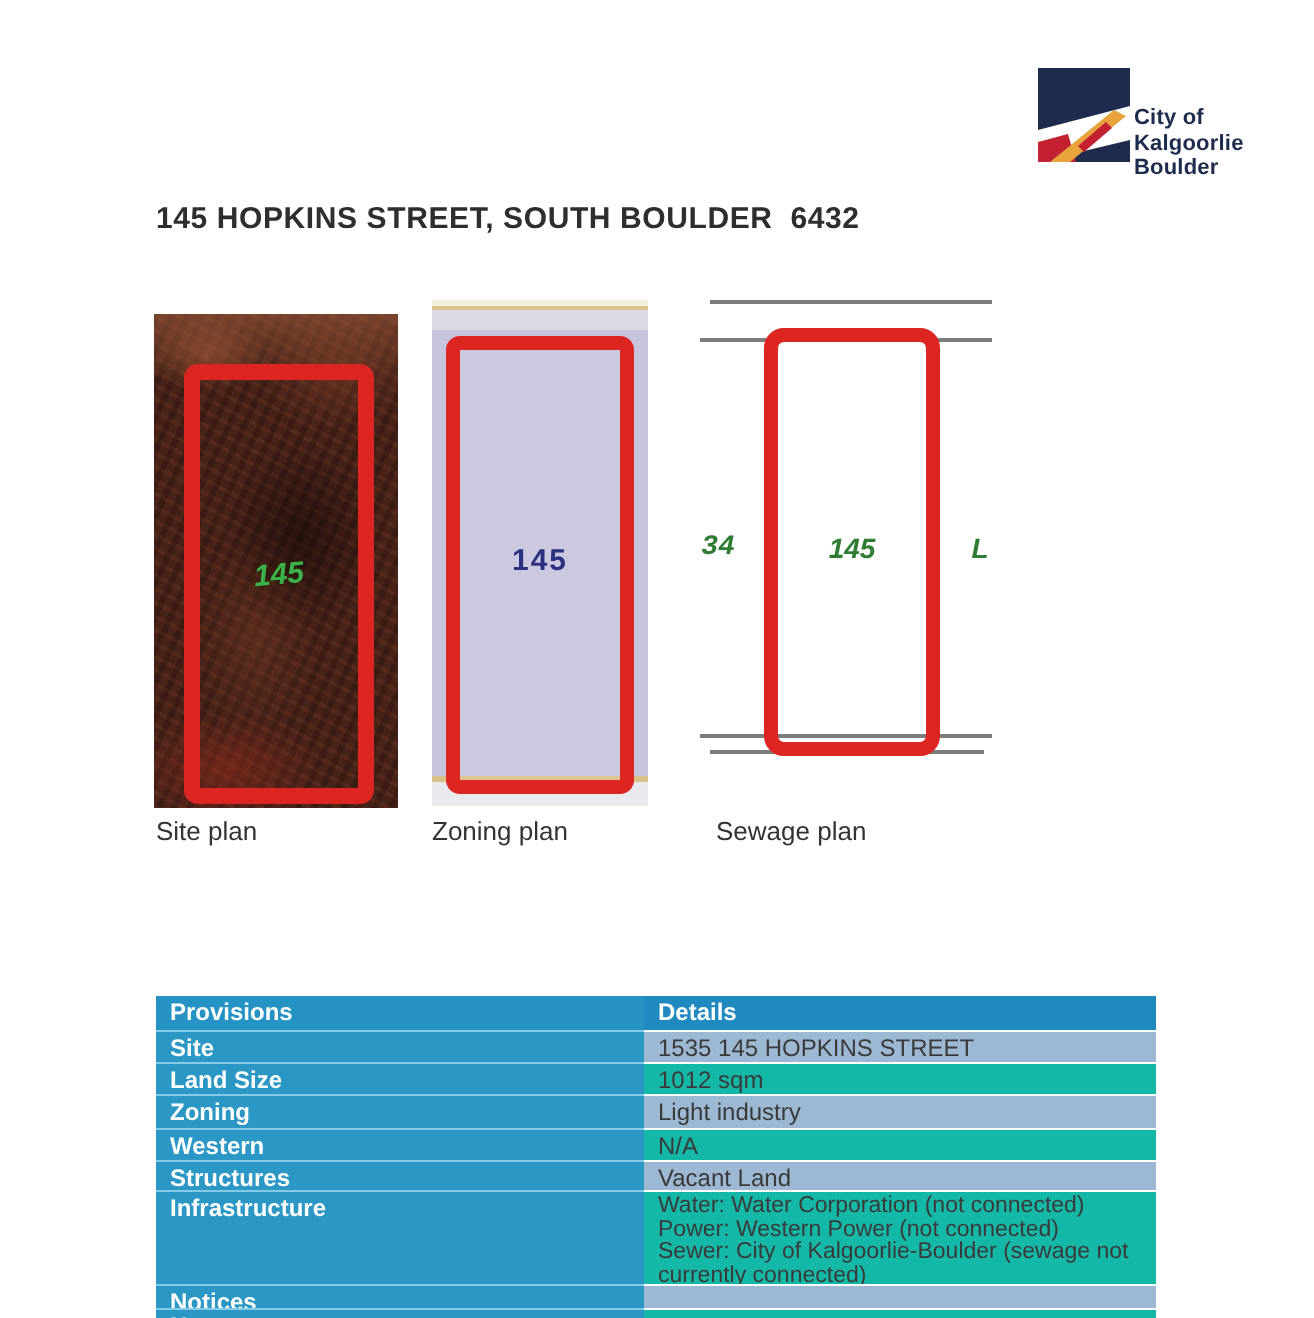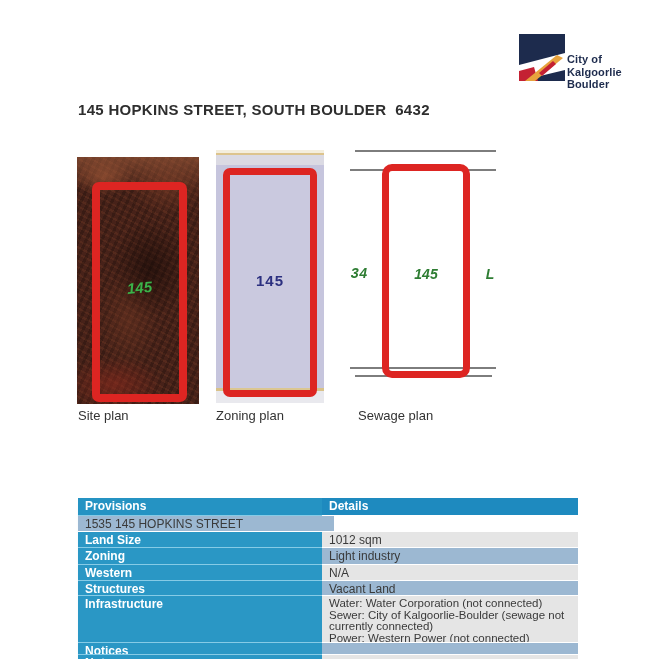--- a/index.html
+++ b/index.html
@@ -86,21 +86,21 @@
     font-weight:700;font-size:12px;padding:1px 0 0 7px;
     border-bottom:1px solid #86cbe6;overflow:hidden;
   }
   .t-val{
     width:256px;box-sizing:border-box;font-size:12px;color:#3a3a3a;
     padding:1px 0 0 7px;border-bottom:1px solid #ffffff;overflow:hidden;
   }
   .t-row.hdr .t-label{background:#2593c3;}
   .t-row.hdr .t-val{background:#1e8abf;color:#fff;font-weight:700;}
   .alt-a{background:#9cb8d2;}
-  .alt-b{background:#e5e5e5;}
+  .alt-b{background:#14b8a6;}
   .h18{height:18px;} .h17{height:17px;} .h16{height:16px;} .h15{height:15px;}
   .h47{height:47px;} .h12{height:12px;text-decoration:underline;}
   .infra-line{font-size:11.5px;line-height:11.6px;color:#3a3a3a;}
   .t-val.infra{padding-top:2px;}
 </style>
 </head>
 <body>
 
 <div class="page">
 
@@ -144,20 +144,21 @@
   <div class="plan-label cap-site">Site plan</div>
   <div class="plan-label cap-zoning">Zoning plan</div>
   <div class="plan-label cap-sewage">Sewage plan</div>
 
   <div class="prop-table">
     <div class="t-row hdr">
       <div class="t-label h18">Provisions</div>
       <div class="t-val h18">Details</div>
     </div>
     <div class="t-row">
+      <div class="t-label h16">Site</div>
       <div class="t-val alt-a h16">1535 145 HOPKINS STREET</div>
     </div>
     <div class="t-row">
       <div class="t-label h16">Land Size</div>
       <div class="t-val alt-b h16">1012 sqm</div>
     </div>
     <div class="t-row">
       <div class="t-label h17">Zoning</div>
       <div class="t-val alt-a h17">Light industry</div>
     </div>
@@ -166,22 +167,22 @@
       <div class="t-val alt-b h16">N/A</div>
     </div>
     <div class="t-row">
       <div class="t-label h15">Structures</div>
       <div class="t-val alt-a h15">Vacant Land</div>
     </div>
     <div class="t-row">
       <div class="t-label h47">Infrastructure</div>
       <div class="t-val alt-b h47 infra">
         <div class="infra-line">Water: Water Corporation (not connected)</div>
+        <div class="infra-line">Power: Western Power (not connected)</div>
         <div class="infra-line">Sewer: City of Kalgoorlie-Boulder (sewage not currently connected)</div>
-        <div class="infra-line">Power: Western Power (not connected)</div>
       </div>
     </div>
     <div class="t-row">
       <div class="t-label h12">Notices</div>
       <div class="t-val alt-a h12"></div>
     </div>
     <div class="t-row">
       <div class="t-label h15">Notes</div>
       <div class="t-val alt-b h15"></div>
     </div>

